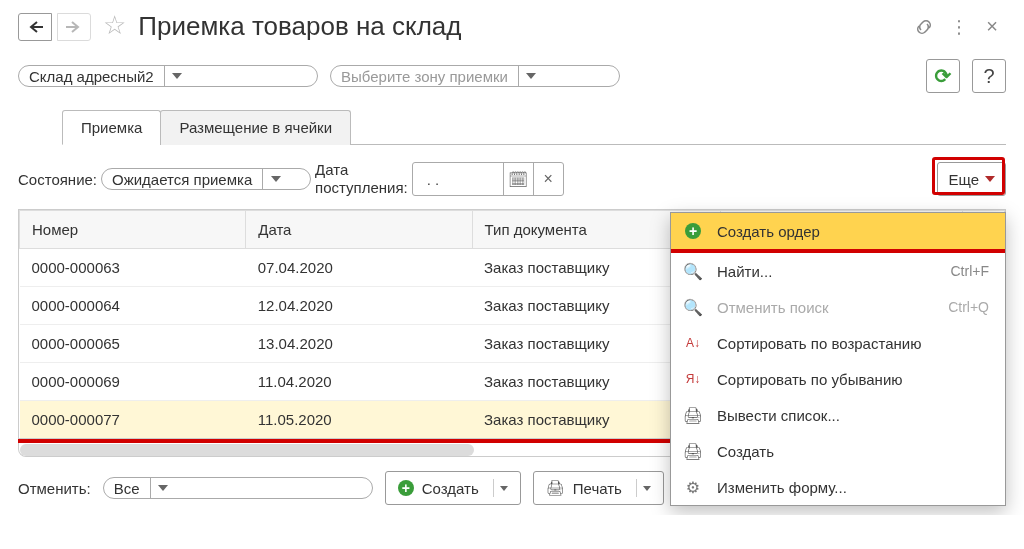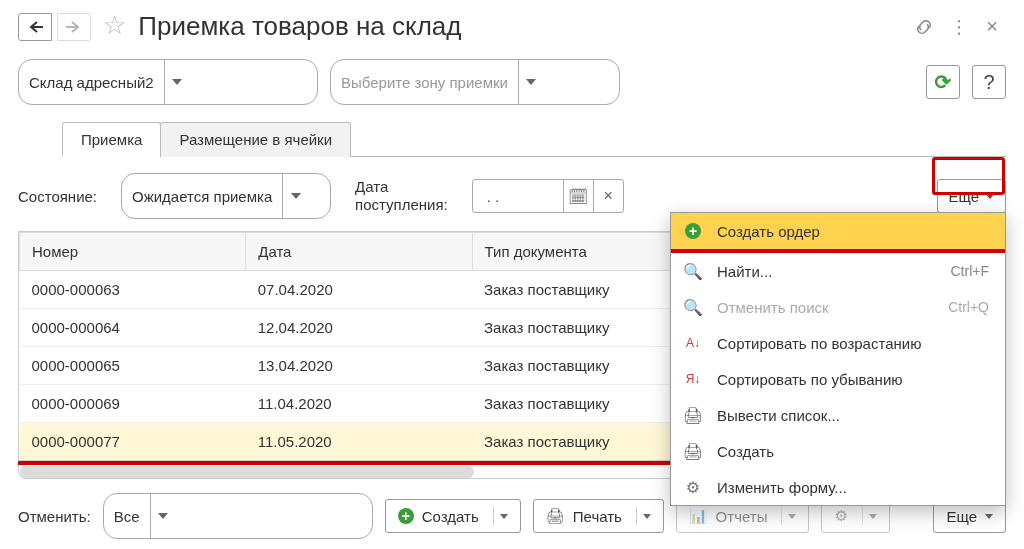--- a/index.html
+++ b/index.html
@@ -45,21 +45,21 @@
 
   .selector-row {
     display: flex;
     align-items: center;
     gap: 12px;
     margin-bottom: 16px;
   }
   .combo {
     display: inline-flex;
     align-items: stretch;
-    height: 46px;
+    height: 22px;
     border: 1px solid #aaa;
     border-radius: 14px;
     background: #fff;
   }
   .combo .val {
     padding: 0 10px;
     display: flex;
     align-items: center;
     min-width: 0;
   }
@@ -99,21 +99,21 @@
     position: relative;
     top: 1px;
     border-top-left-radius: 3px;
     border-top-right-radius: 3px;
   }
   .tab.active { background: #fff; border-bottom: 1px solid #fff; }
 
   .filter-row {
     display: flex;
     align-items: center;
-    gap: 24px;
+    gap: 4px;
     padding: 16px 0 12px 0;
     position: relative;
   }
   .lbl { white-space: nowrap; }
   .date-input {
     display: inline-flex; align-items: stretch; height: 34px;
     border: 1px solid #aaa; border-radius: 3px;
   }
   .date-input .pad { padding: 0 14px; display:flex;align-items:center; color:#444; min-width: 90px; }
   .date-input .side {

